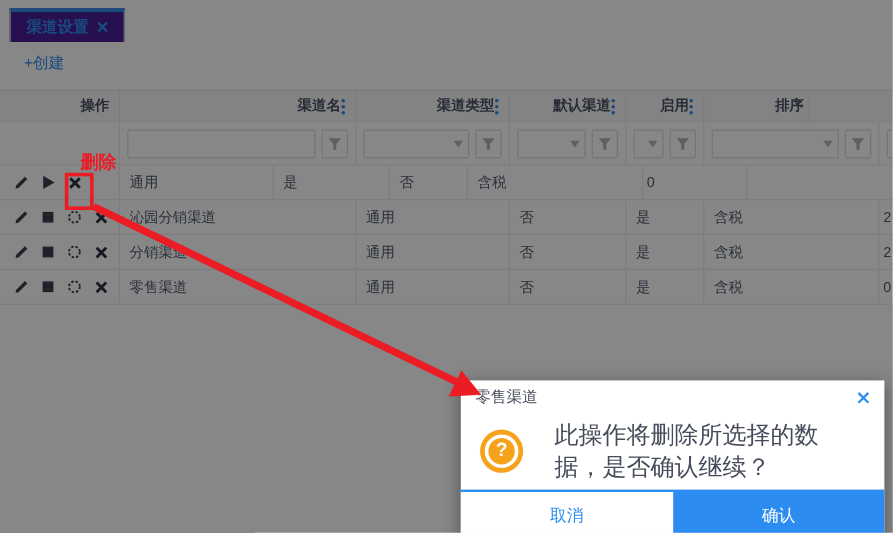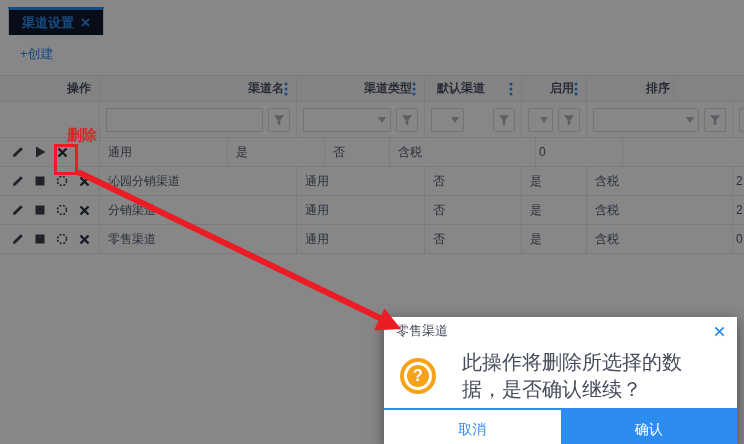--- a/index.html
+++ b/index.html
@@ -9,32 +9,32 @@
     font-family:"Liberation Sans", sans-serif; color:#515a6e;
   }
   
   .tabbar { position:absolute; top:7px; left:8px; display:flex; z-index:1; }
   .tab {
     height:28px; padding:0 13px; display:flex; align-items:center; gap:7px;
     font-size:13px; color:#495060; background:#fdfdfd;
     border:1px solid #d7dde4; cursor:pointer;
   }
   .tab.active {
-    background:#0f172a; color:#2d8cf0; border-top:3px solid #2d8cf0; border-bottom:none;
+    background:#4c1d95; color:#2d8cf0; border-top:3px solid #2d8cf0; border-bottom:none;
     font-weight:bold;
   }
   .tab-close { display:flex; align-items:center; }
   
   .toolbar { position:absolute; top:44px; left:20px; z-index:1; }
   .create-btn { border:none; background:none; color:#2d8cf0; font-size:13px; cursor:pointer; font-family:inherit; }
   
   .tbl { position:absolute; top:75px; left:0; width:820px; border-top:1px solid #e0e3e8; z-index:1; font-size:12px; }
   .tr { display:flex; border-bottom:1px solid #e8eaec; background:#fff; }
   .th,.td { border-right:1px solid #e8eaec; padding:0 8px; display:flex; align-items:center; overflow:hidden; white-space:nowrap; }
-  .c0{width:100px;} .c1{width:197px;} .c2{width:128px;} .c3{width:97px;gap:24px;} .c4{width:65px;} .c5{width:146px;} .c6{width:87px; padding:0 3px;}
+  .c0{width:100px;} .c1{width:197px;} .c2{width:128px;} .c3{width:97px;} .c4{width:65px;} .c5{width:146px;} .c6{width:87px; padding:0 3px;}
   .thead { height:26px; background:#f8f8f9; }
   .thead .th { justify-content:flex-end; font-weight:bold; color:#4a5264; }
   .tfilter { height:36px; }
   .tfilter .td { padding:0 6px; }
   .trow { height:29px; }
   .f-input {
     flex:1; min-width:0; height:24px; border:1px solid #d7dbe0; border-radius:2px;
     background:#fff; font:12px "Liberation Sans",sans-serif; padding:0 5px;
   }
   .f-select { flex:1; min-width:0; height:24px; border:1px solid #d7dbe0; border-radius:2px; background:#fff; position:relative; }

